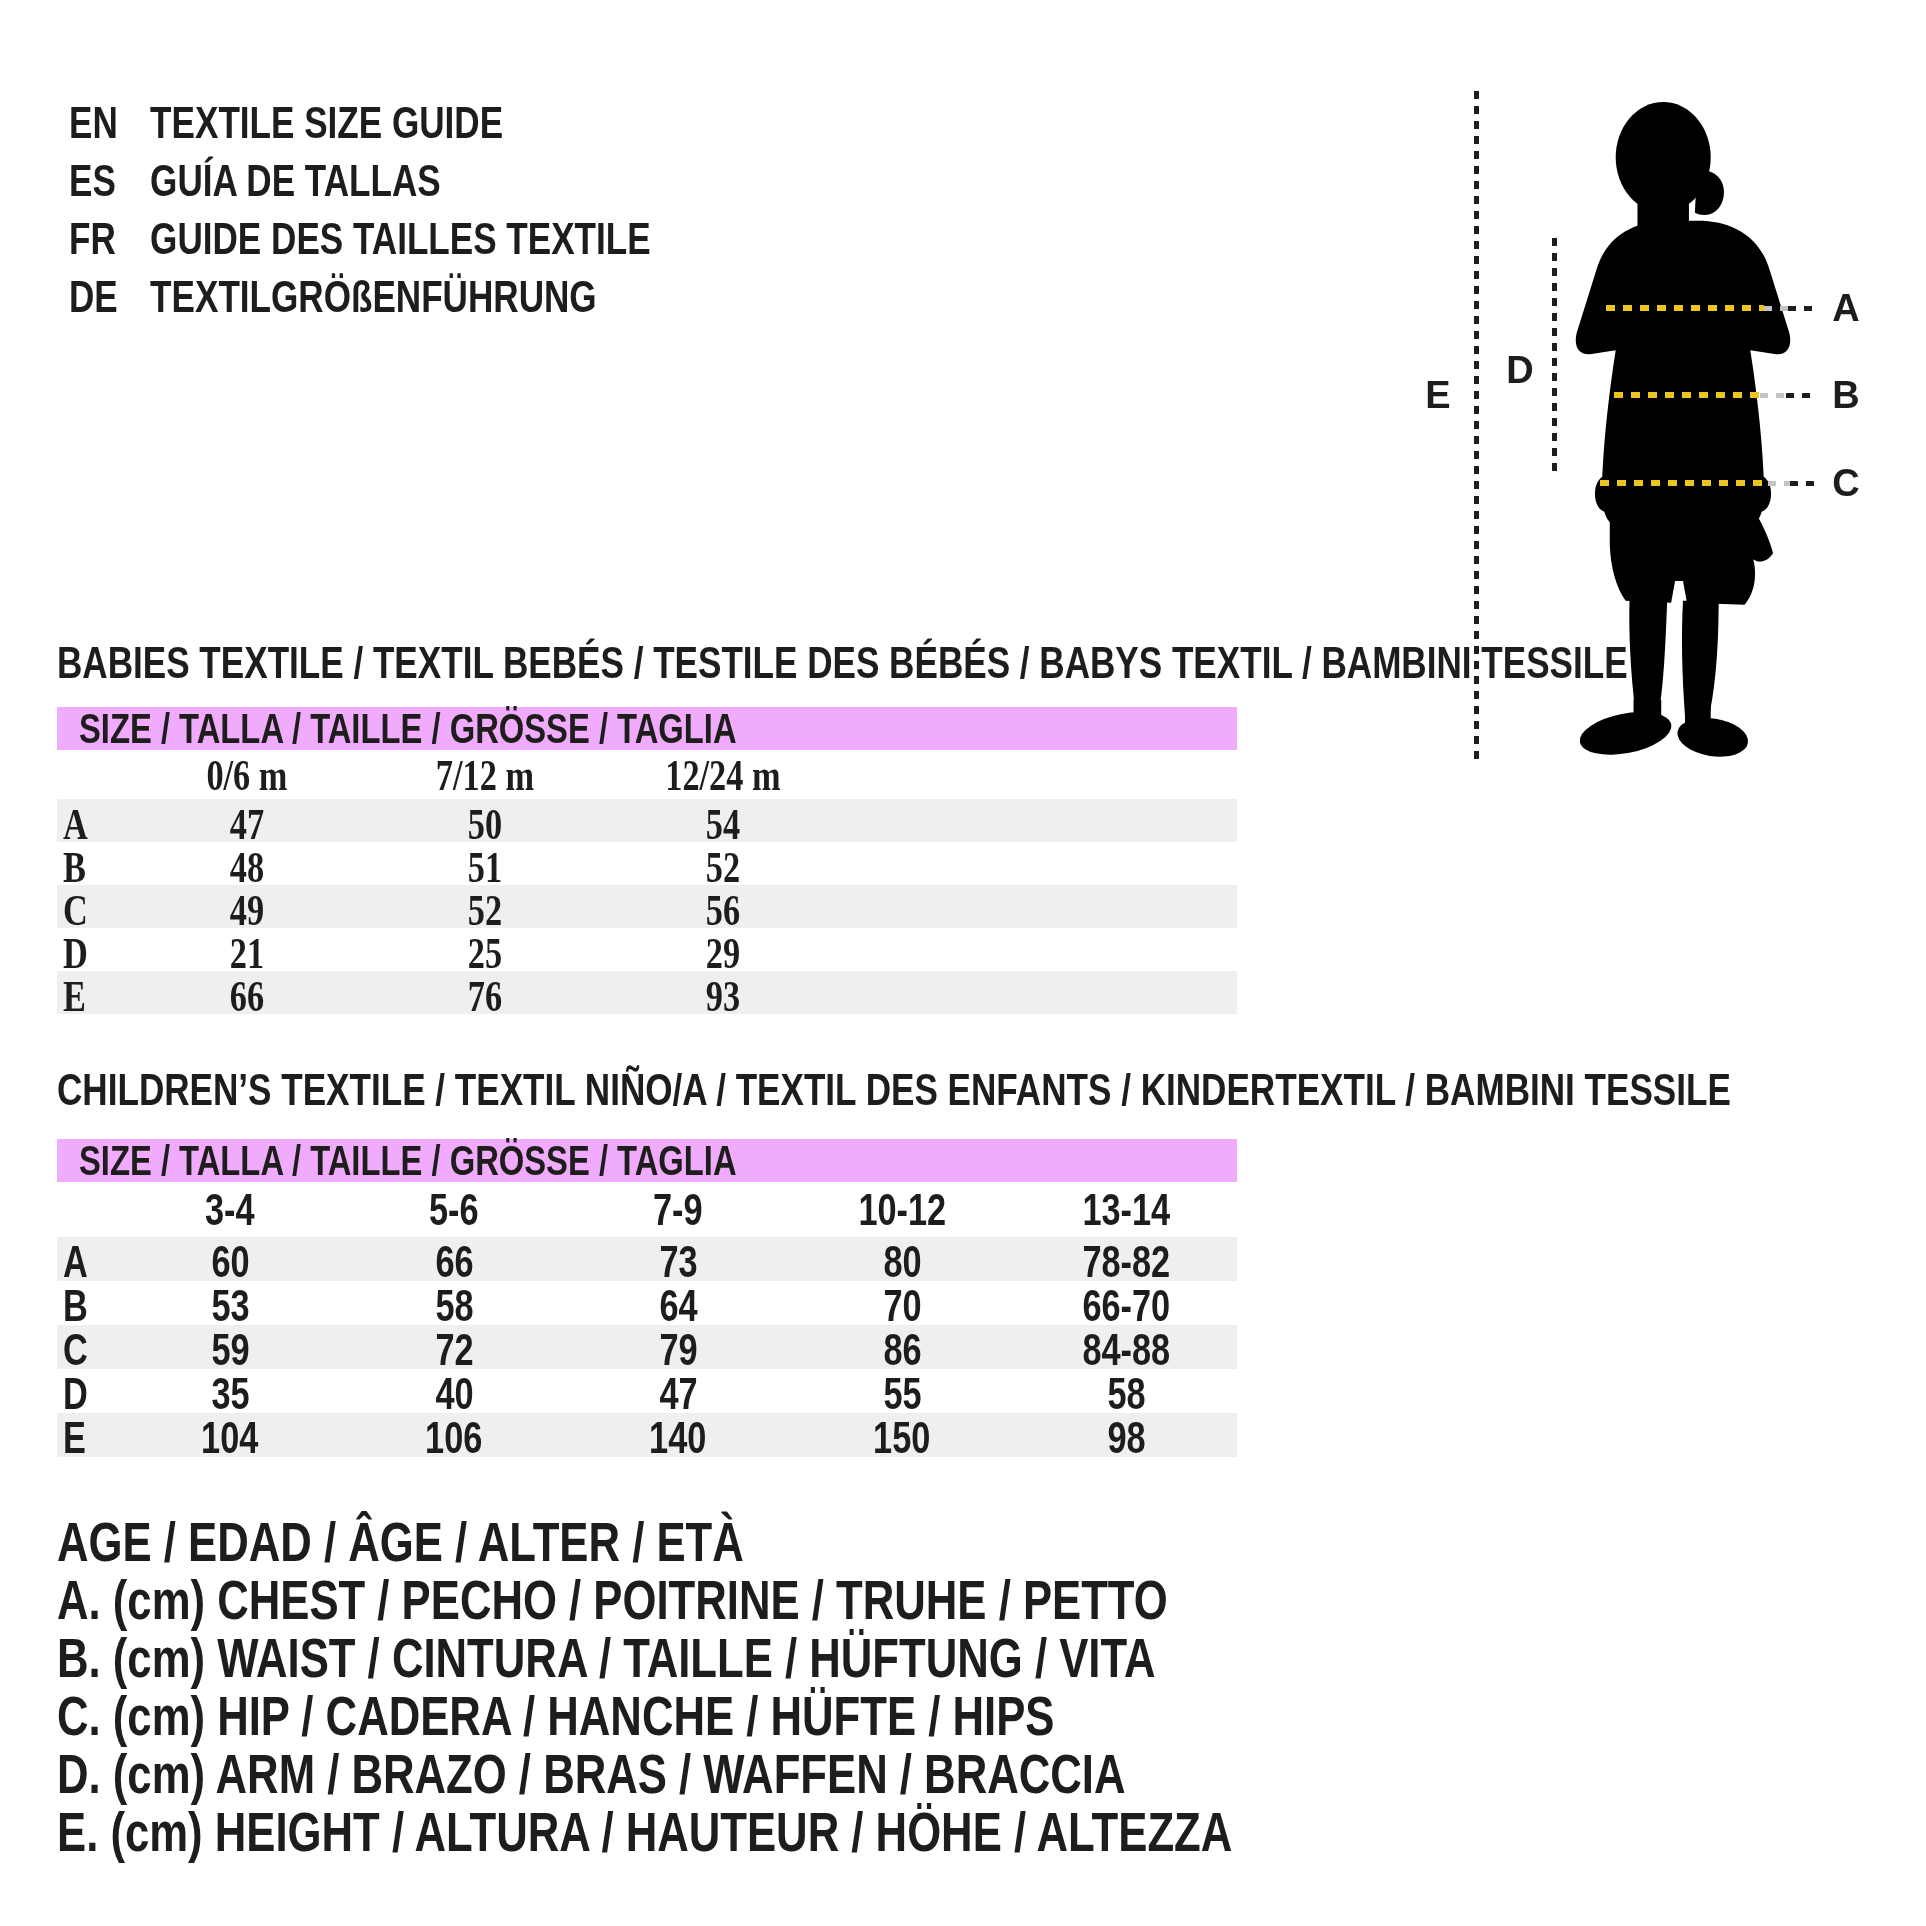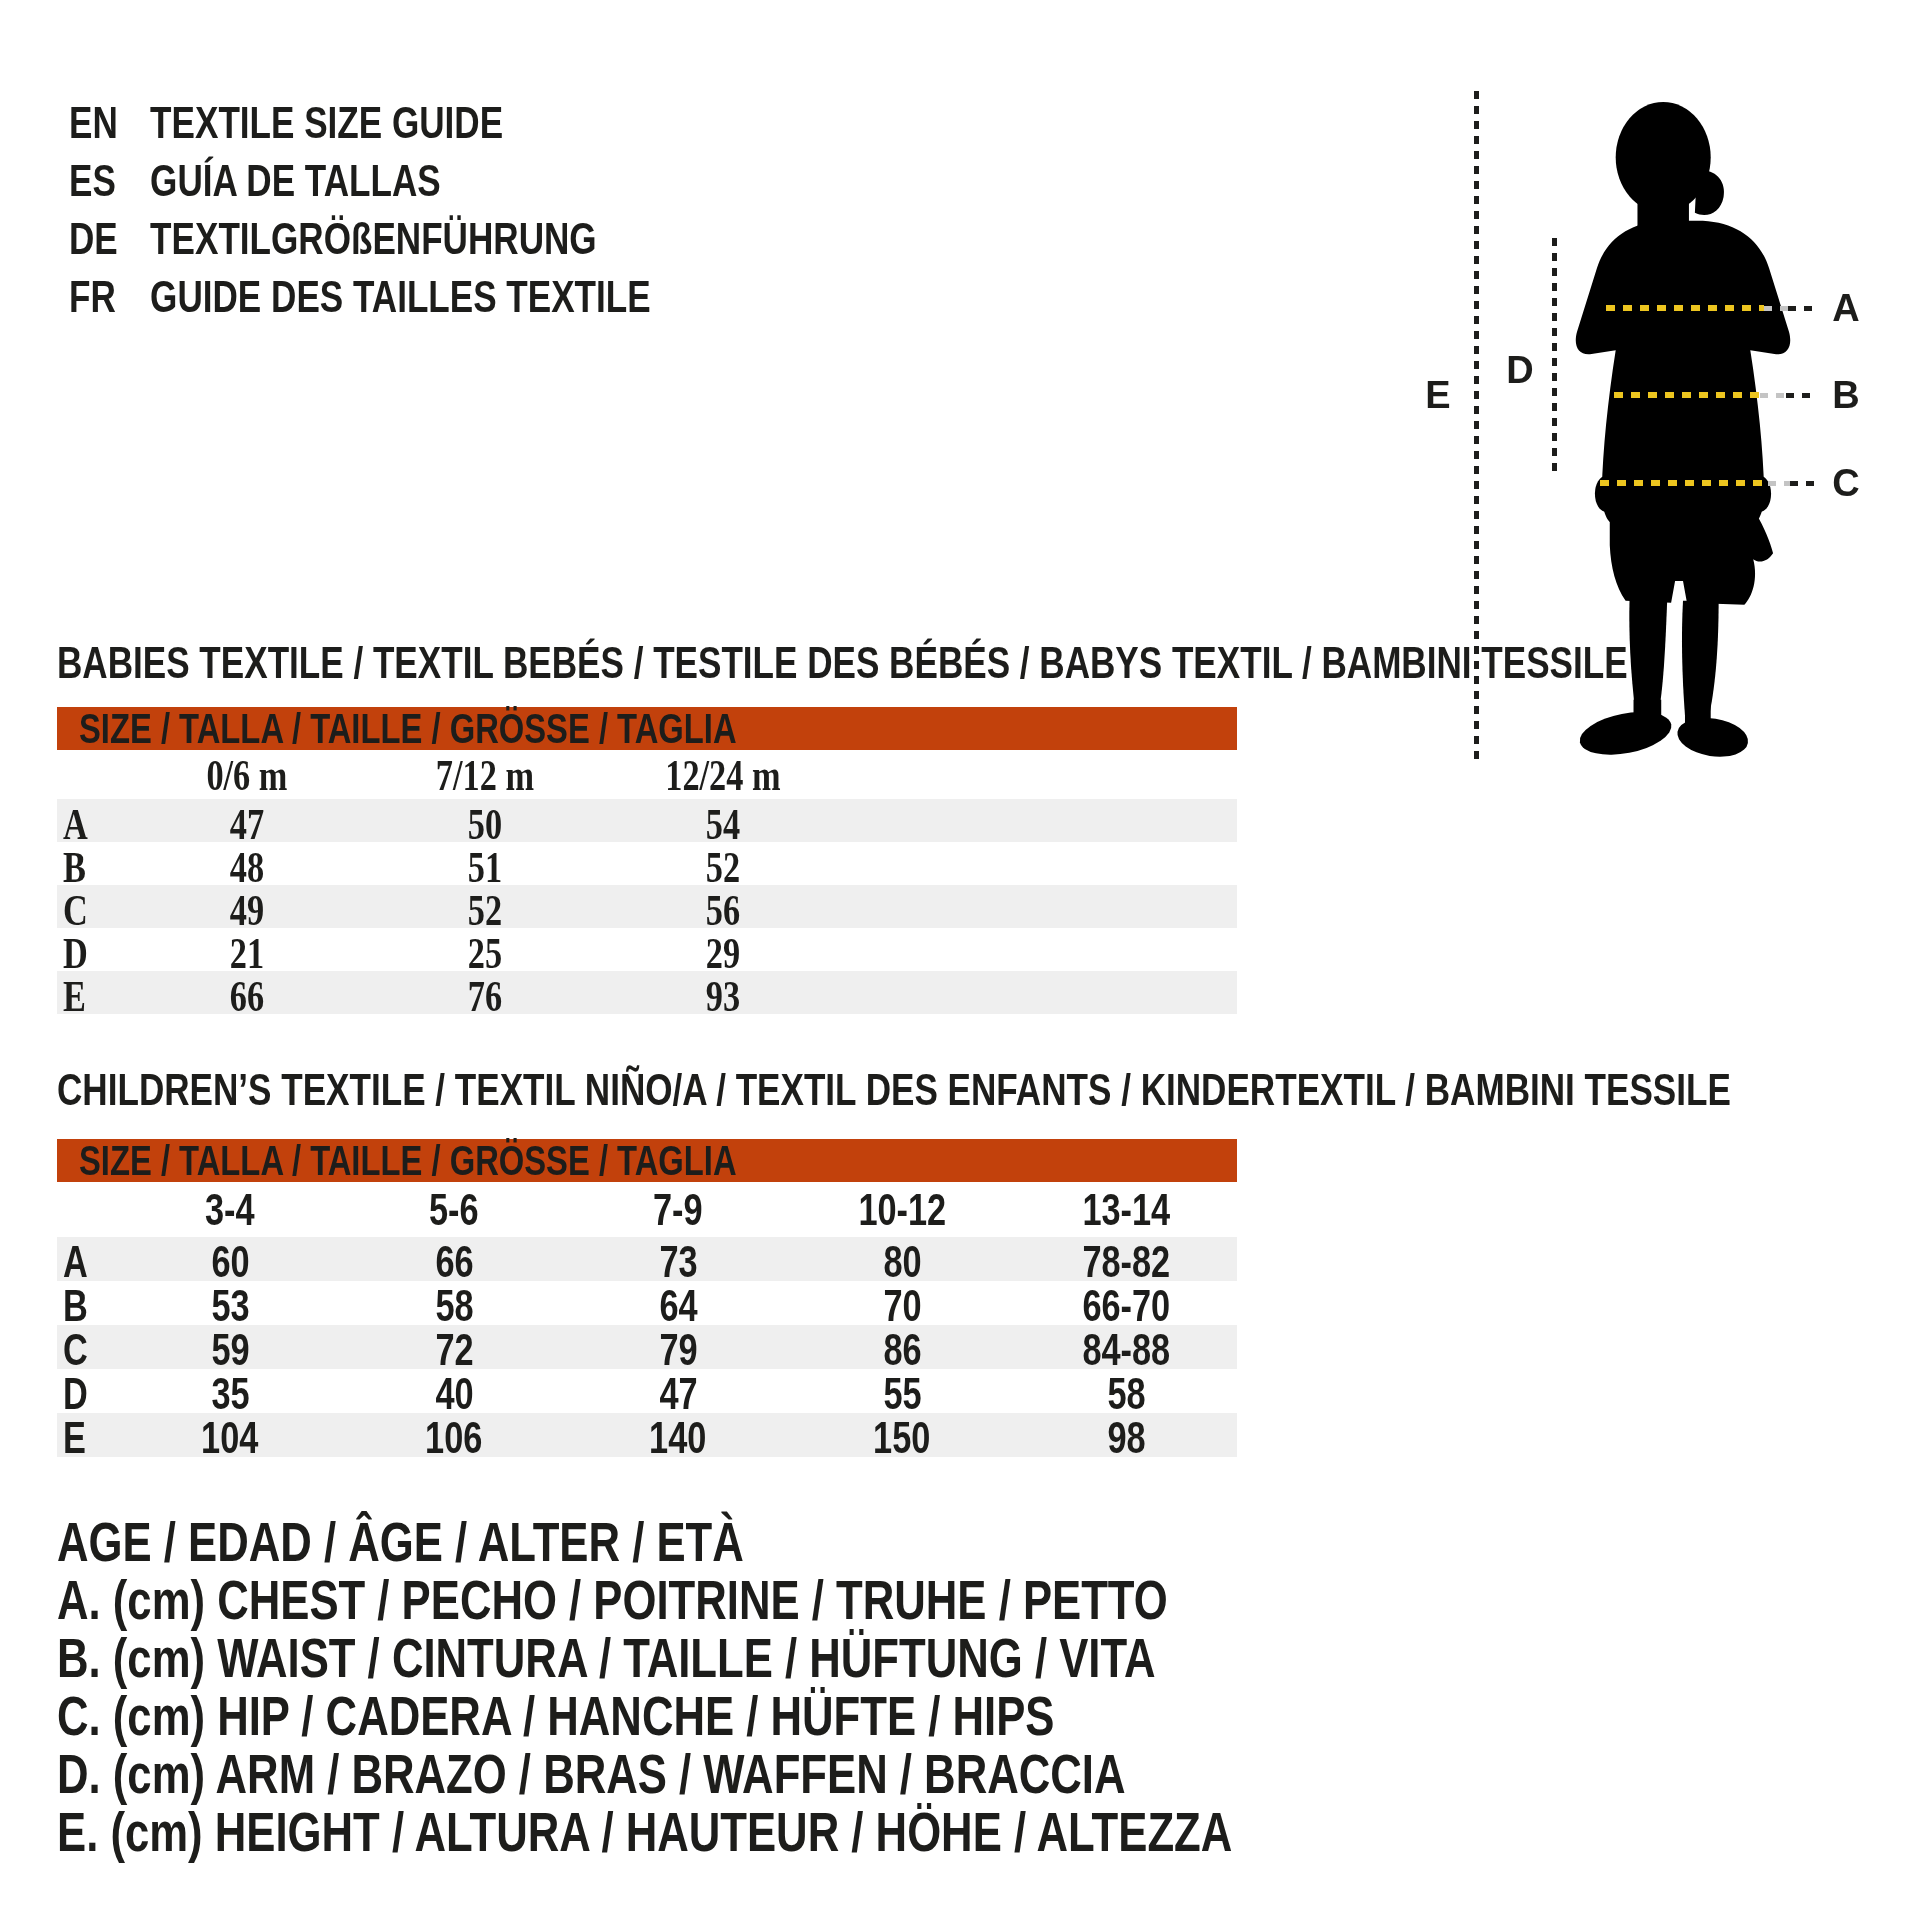--- a/index.html
+++ b/index.html
@@ -37,21 +37,21 @@
   
   .section-title{position:absolute;left:57px;height:46px;display:flex;align-items:center;font-size:45px;}
   .babies-title{top:640px;}
   .children-title{top:1067px;}
 
   
   .size-table{position:absolute;left:57px;width:1180px;}
   .babies-table{top:707px;}
   .children-table{top:1139px;}
   .size-bar{
-    height:43px;background:#c2410c;
+    height:43px;background:#f0abfc;
     display:flex;align-items:center;
     font-size:42px;padding-left:22px;box-sizing:border-box;
   }
   .grid-row{display:grid;align-items:center;font-size:44px;}
   .babies-table .grid-row{grid-template-columns:71px 238px 238px 238px 1fr;font-family:Liberation Serif, serif;}
   .children-table .grid-row{grid-template-columns:61px 224px 224px 224px 224px 224px 1fr;}
   .colhead-row{height:49px;}
   .children-table .colhead-row{height:55px;}
   .data-row{height:43px;}
   .children-table .data-row{height:44px;}
@@ -99,28 +99,28 @@
         </span>
     </div>
     <div class="lang-row">
       <span class="cond inner">
           <span class="lang-code">ES</span>
           <span>GUÍA DE TALLAS</span>
         </span>
     </div>
     <div class="lang-row">
       <span class="cond inner">
+          <span class="lang-code">FR</span>
+          <span>GUIDE DES TAILLES TEXTILE</span>
+        </span>
+    </div>
+    <div class="lang-row">
+      <span class="cond inner">
           <span class="lang-code">DE</span>
           <span>TEXTILGRÖßENFÜHRUNG</span>
-        </span>
-    </div>
-    <div class="lang-row">
-      <span class="cond inner">
-          <span class="lang-code">FR</span>
-          <span>GUIDE DES TAILLES TEXTILE</span>
         </span>
     </div>
   </div>
 
   <div>
 
     <div class="fig-label" style="left:1416px;top:372px;">E</div>
     <div class="vline" style="left:1474px;top:91px;height:669px;"></div>
 
     <div class="fig-label" style="left:1498px;top:347px;">D</div>

